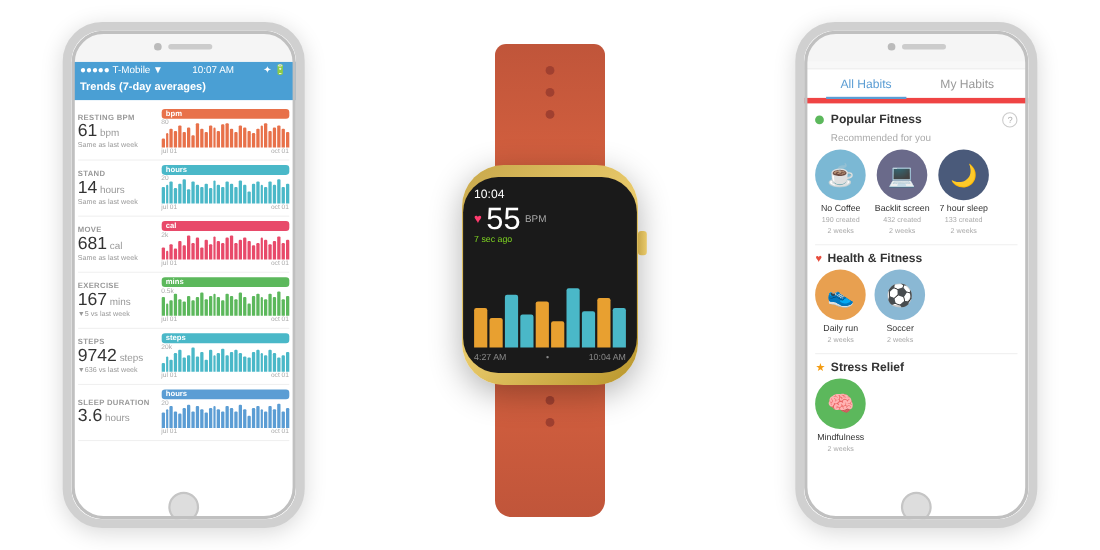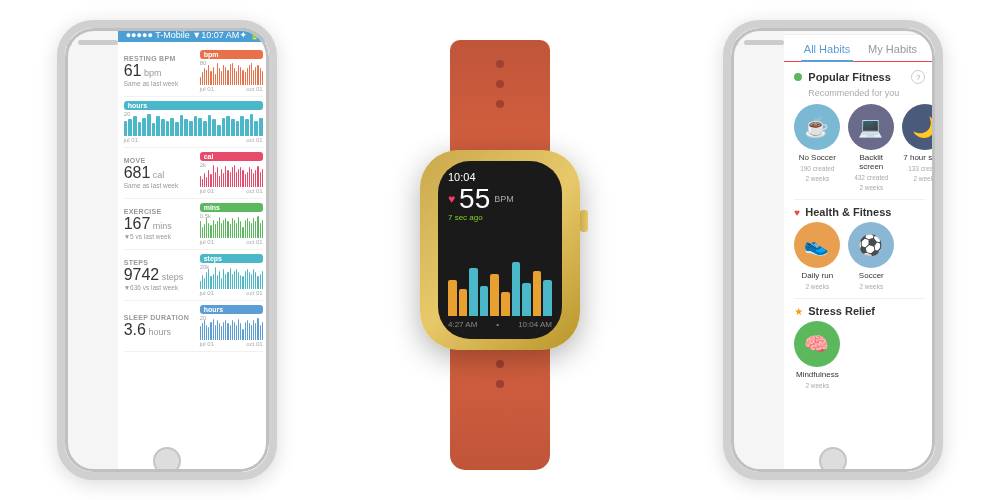--- a/index.html
+++ b/index.html
@@ -18,21 +18,21 @@
     .phone {
       width: 220px;
       height: 460px;
       background: #f5f5f5;
       border-radius: 36px;
       border: 8px solid #d0d0d0;
       position: relative;
       box-shadow: 0 4px 20px rgba(0,0,0,0.15), inset 0 0 0 2px #e8e8e8;
       overflow: hidden;
       display: flex;
-      flex-direction: row;
+      flex-direction: column;
     }
 
     .phone-inner-border {
       position: absolute;
       inset: 0;
       border-radius: 29px;
       border: 3px solid #c0c0c0;
       pointer-events: none;
       z-index: 10;
     }
@@ -231,21 +231,21 @@
     .watch-crown {
       position: absolute;
       right: -8px;
       top: 60px;
       width: 8px;
       height: 22px;
       background: linear-gradient(90deg, #c8a84b, #e8c96a);
       border-radius: 3px;
     }
     .watch-screen {
-      width: 124px;
+      width: 158px;
       height: 178px;
       background: #1a1a1a;
       border-radius: 32px;
       overflow: hidden;
       display: flex;
       flex-direction: column;
       padding: 10px;
     }
     .watch-time-row {
       display: flex;
@@ -312,21 +312,21 @@
       background: #f8f8f8;
       color: #333;
       font-size: 9px;
       padding: 3px 10px;
       display: flex;
       justify-content: space-between;
       border-bottom: 1px solid #eee;
     }
     .habits-tabs {
       display: flex;
-      border-bottom: 1px solid #ef4444;
+      border-bottom: 5px solid #ef4444;
       padding: 0 10px;
     }
     .habits-tab {
       flex: 1;
       text-align: center;
       padding: 8px 0 6px;
       font-size: 11px;
       color: #999;
       position: relative;
     }
@@ -445,20 +445,23 @@
   <div class="phone-button-right"></div>
   <div class="phone-top">
     <div class="phone-camera"></div>
     <div class="phone-speaker"></div>
   </div>
   <div class="phone-screen">
     <div class="health-status-bar">
       <span>●●●●● T-Mobile ▼</span>
       <span>10:07 AM</span>
       <span>✦ 🔋</span>
+    </div>
+    <div class="health-header">
+      <span>Trends (7-day averages)</span>
     </div>
     <div class="health-content" id="health-rows">
     <div class="health-row">
           <div class="health-left">
     <div class="health-label">RESTING BPM</div>
     <div><span class="health-value">61</span><span class="health-unit"> bpm</span></div>
     <div class="health-sub">Same as last week</div>
   </div>
           <div class="health-chart">
             <span class="chart-badge" style="background: rgb(232, 113, 74);">bpm</span>
@@ -495,20 +498,25 @@
               <div class="bar" style="background: rgb(232, 113, 74); height: 16.8px;"></div>
               <div class="bar" style="background: rgb(232, 113, 74); height: 14px;"></div>
             </div>
             <div class="chart-dates">
               <span>jul 01</span>
               <span>oct 01</span>
             </div>
           </div>
         </div>
         <div class="health-row">
+          <div class="health-left">
+    <div class="health-label">STAND</div>
+    <div><span class="health-value">14</span><span class="health-unit"> hours</span></div>
+    <div class="health-sub">Same as last week</div>
+  </div>
           <div class="health-chart">
             <span class="chart-badge" style="background: rgb(74, 184, 200);">hours</span>
             <div class="chart-area">
               <span class="y-label" style="top: 0px;">20</span>
               <div class="bar" style="background: rgb(74, 184, 200); height: 15.4px;"></div>
               <div class="bar" style="background: rgb(74, 184, 200); height: 16.8px;"></div>
               <div class="bar" style="background: rgb(74, 184, 200); height: 19.6px;"></div>
               <div class="bar" style="background: rgb(74, 184, 200); height: 14px;"></div>
               <div class="bar" style="background: rgb(74, 184, 200); height: 18.2px;"></div>
               <div class="bar" style="background: rgb(74, 184, 200); height: 22.4px;"></div>
@@ -802,21 +810,21 @@
 
       <div class="habits-section-header">
         <div class="habits-section-dot"></div>
         <span class="habits-section-title">Popular Fitness</span>
         <div class="habits-question">?</div>
       </div>
       <div class="habits-section-sub">Recommended for you</div>
       <div class="habits-icons-row" id="popular-habits">
       <div class="habit-icon-item">
             <div class="habit-icon-circle" style="background: rgb(123, 184, 212);">☕</div>
-            <div class="habit-icon-name">No Soccer</div>
+            <div class="habit-icon-name">No Coffee</div>
             <div class="habit-icon-count">190 created</div>
             <div class="habit-icon-count">2 weeks</div>
           </div>
           <div class="habit-icon-item">
             <div class="habit-icon-circle" style="background: rgb(106, 106, 138);">💻</div>
             <div class="habit-icon-name">Backlit screen</div>
             <div class="habit-icon-count">432 created</div>
             <div class="habit-icon-count">2 weeks</div>
           </div>
           <div class="habit-icon-item">

